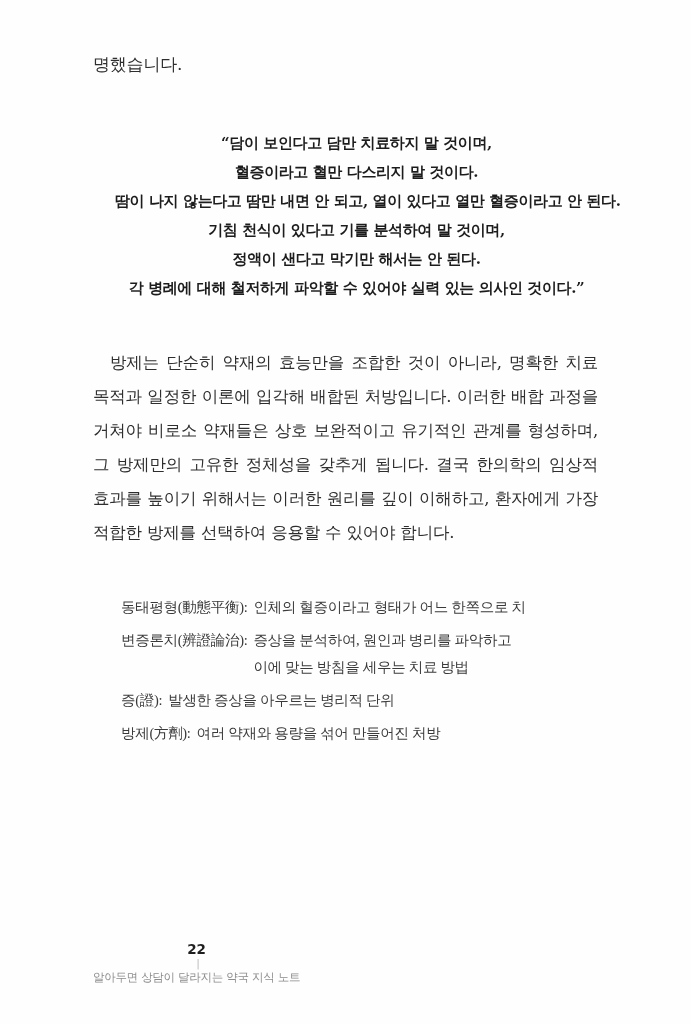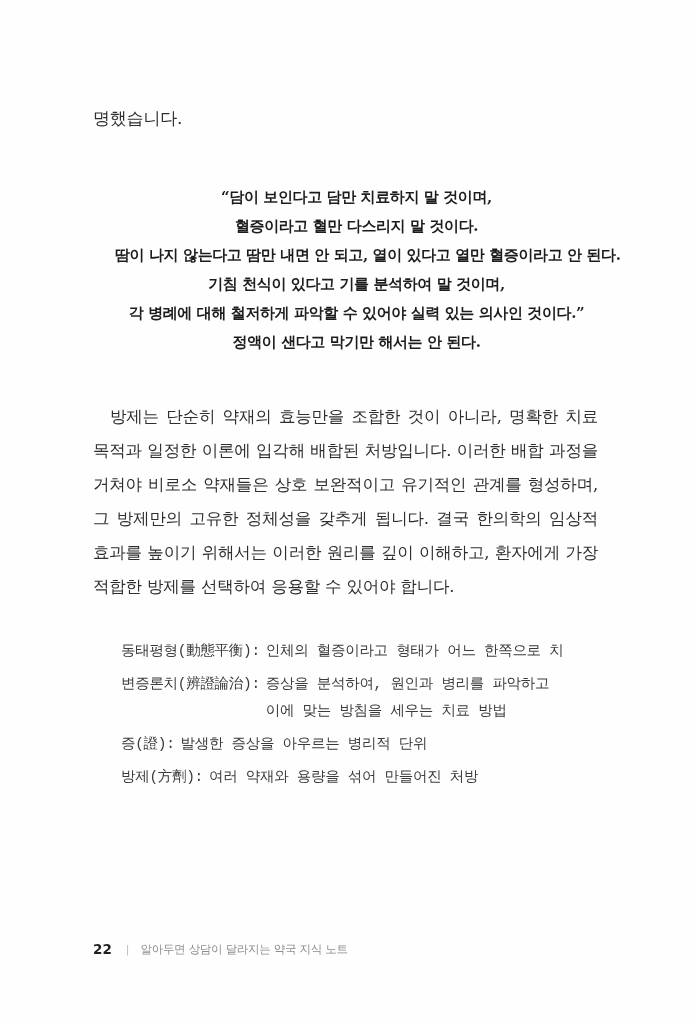--- a/index.html
+++ b/index.html
@@ -17,21 +17,21 @@
     inset: 0;
     background: #fefefe;
   }
   .content {
     position: absolute;
     left: 93px;
     width: 505px;
     top: 0;
   }
   .fragment {
-    margin-top: 106px;
+    margin-top: 52px;
     font-size: 17px;
     line-height: 24px;
     letter-spacing: -0.2px;
     color: #2e2e2e;
   }
   .quote {
     margin-top: 53px;
     text-align: center;
     font-weight: bold;
     font-size: 15px;
@@ -44,23 +44,23 @@
     margin-top: 43px;
     font-size: 16.5px;
     line-height: 34px;
     letter-spacing: -0.2px;
     text-align: justify;
     text-indent: 17px;
     color: #2e2e2e;
     word-break: keep-all;
   }
   .glossary {
-    margin-top: 34px;
+    margin-top: 44px;
     padding-left: 28px;
-    font-family: Liberation Mono, monospace;
+    font-family: Liberation Serif, serif;
     font-size: 14.5px;
     line-height: 27px;
     letter-spacing: -0.3px;
     color: #3a3a3a;
   }
   .glossary-item {
     display: flex;
     margin-bottom: 6px;
   }
   .glossary-term {
@@ -69,20 +69,21 @@
     flex: 0 0 auto;
   }
   .glossary-def { flex: 1 1 auto; }
   .footer {
     position: absolute;
     left: 93px;
     top: 941px;
     display: flex;
     align-items: center;
     font-family: "DejaVu Sans", "Liberation Sans", sans-serif;
+    flex-direction: column;
   }
   .page-number {
     font-weight: bold;
     font-size: 13.5px;
     color: #1f1f1f;
     letter-spacing: 0;
   }
   .footer-separator {
     margin: 0 11px 0 14px;
     font-size: 11px;
@@ -101,22 +102,22 @@
 <div class="page">
   <div class="content">
 
     <p class="fragment">명했습니다.</p>
 
     <div class="quote">
       <div class="quote-line">“담이 보인다고 담만 치료하지 말 것이며,</div>
       <div class="quote-line">혈증이라고 혈만 다스리지 말 것이다.</div>
       <div class="quote-line">땀이 나지 않는다고 땀만 내면 안 되고, 열이 있다고 열만 혈증이라고 안 된다.</div>
       <div class="quote-line">기침 천식이 있다고 기를 분석하여 말 것이며,</div>
+      <div class="quote-line">정액이 샌다고 막기만 해서는 안 된다.</div>
       <div class="quote-line">각 병례에 대해 철저하게 파악할 수 있어야 실력 있는 의사인 것이다.”</div>
-      <div class="quote-line">정액이 샌다고 막기만 해서는 안 된다.</div>
     </div>
 
     <p class="body-paragraph">방제는 단순히 약재의 효능만을 조합한 것이 아니라, 명확한 치료 목적과 일정한 이론에 입각해 배합된 처방입니다. 이러한 배합 과정을 거쳐야 비로소 약재들은 상호 보완적이고 유기적인 관계를 형성하며, 그 방제만의 고유한 정체성을 갖추게 됩니다. 결국 한의학의 임상적 효과를 높이기 위해서는 이러한 원리를 깊이 이해하고, 환자에게 가장 적합한 방제를 선택하여 응용할 수 있어야 합니다.</p>
 
     <div class="glossary">
 
       <div class="glossary-item">
         <span class="glossary-term">동태평형(動態平衡):</span>
         <span class="glossary-def">
           <div>인체의 혈증이라고 형태가 어느 한쪽으로 치</div>

